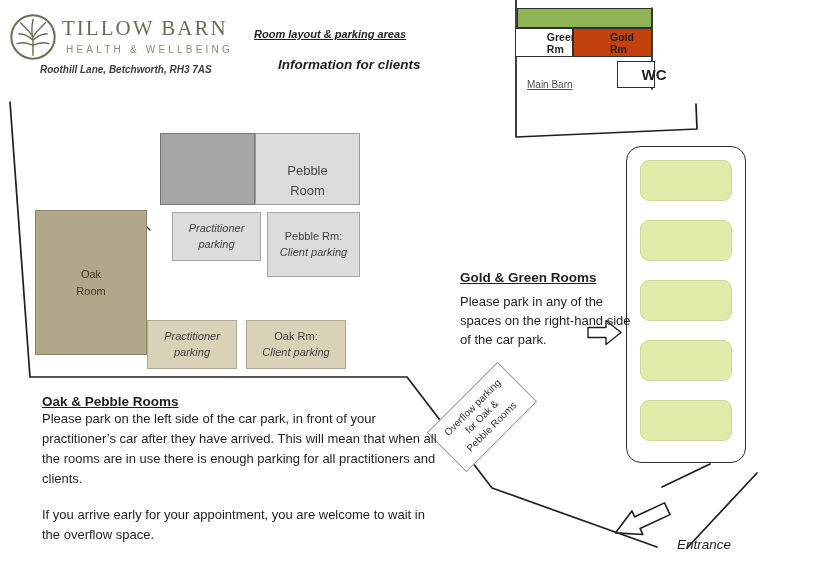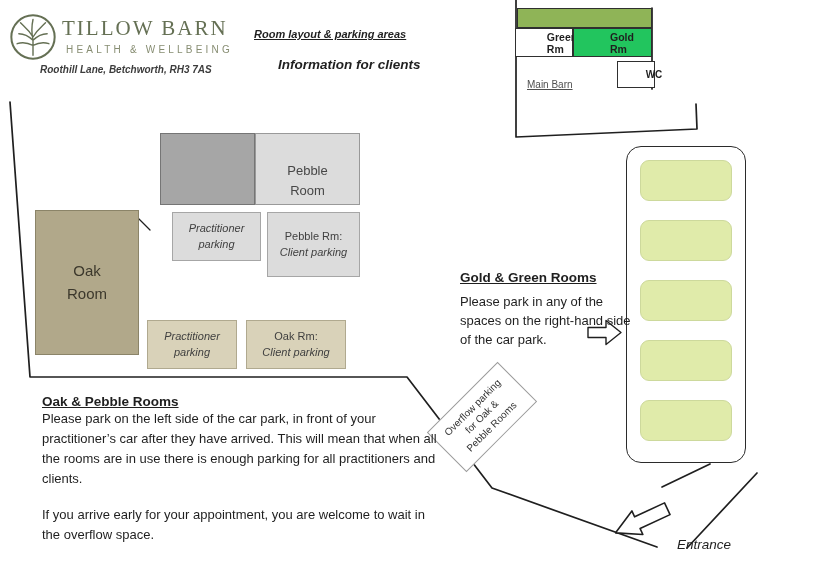--- a/index.html
+++ b/index.html
@@ -18,36 +18,36 @@
   .brand-address{left:40px;top:64px;font-size:10px;font-weight:bold;font-style:italic;color:#3c3c3c;}
 
   
   .page-title{left:254px;top:28px;font-size:11px;font-weight:bold;font-style:italic;text-decoration:underline;}
   .page-subtitle{left:278px;top:57px;font-size:13.5px;font-weight:bold;font-style:italic;}
 
   
   .green-bar{left:517px;top:8px;width:135px;height:20px;background:#8fb457;border:1px solid #2f2f2f;box-sizing:border-box;}
   .barn-room{box-sizing:border-box;border:1.4px solid #2f2f2f;display:flex;align-items:center;justify-content:center;font-weight:bold;font-size:10.5px;background:#fff;padding-left:36px;}
   .green-room{left:515px;top:28px;width:58px;height:29px;}
-  .gold-room{left:573px;top:28px;width:79px;height:29px;background:#22c55e;}
-  .wc-box{left:617px;top:61px;width:18px;height:27px;font-size:10px;}
+  .gold-room{left:573px;top:28px;width:79px;height:29px;background:#c2410c;}
+  .wc-box{left:617px;top:61px;width:18px;height:27px;font-size:15px;}
   .main-barn-label{left:527px;top:79px;font-size:10px;color:#4f4f4f;text-decoration:underline;}
 
   
   .car-park{left:626px;top:146px;width:120px;height:317px;border:1.7px solid #2b2b2b;border-radius:15px;box-sizing:border-box;}
   .space{left:640px;width:92px;height:41px;border-radius:9px;background:#e0ebaa;border:1px solid #cdd99c;box-sizing:border-box;}
   .sp1{top:160px;} .sp2{top:220px;} .sp3{top:280px;} .sp4{top:340px;} .sp5{top:400px;}
 
   
   .gray-building{left:160px;top:133px;width:95px;height:72px;background:#a6a6a6;border:1.5px solid #757575;box-sizing:border-box;}
   .pebble-room{left:255px;top:133px;width:105px;height:72px;background:#dcdcdc;border:1.5px solid #999;box-sizing:border-box;
     display:flex;justify-content:center;font-size:13px;color:#474747;text-align:center;padding-top:27px;line-height:1.5;}
   .pebble-room span{display:block;width:62px;}
-  .oak-room{left:35px;top:210px;width:104px;height:145px;background:#b1a88a;border:1.5px solid #8b8468;box-sizing:border-box;
-    display:flex;align-items:center;justify-content:center;font-size:15px;color:#3c382c;text-align:center;line-height:1.5;}
+  .oak-room{left:35px;top:210px;width:112px;height:145px;background:#b1a88a;border:1.5px solid #8b8468;box-sizing:border-box;
+    display:flex;align-items:center;justify-content:center;font-size:11px;color:#3c382c;text-align:center;line-height:1.5;}
   .oak-room span{display:block;width:48px;}
 
   
   .pbox{box-sizing:border-box;display:flex;flex-direction:column;align-items:center;justify-content:center;
     font-size:11px;text-align:center;color:#3f3f3f;line-height:1.45;}
   .pbox .it{font-style:italic;}
   .gray-p{background:#dcdcdc;border:1px solid #a6a6a6;}
   .tan-p{background:#d9d2b9;border:1px solid #b0a98f;}
   .prac1{left:172px;top:212px;width:89px;height:49px;}
   .prac1 .it{width:70px;}

